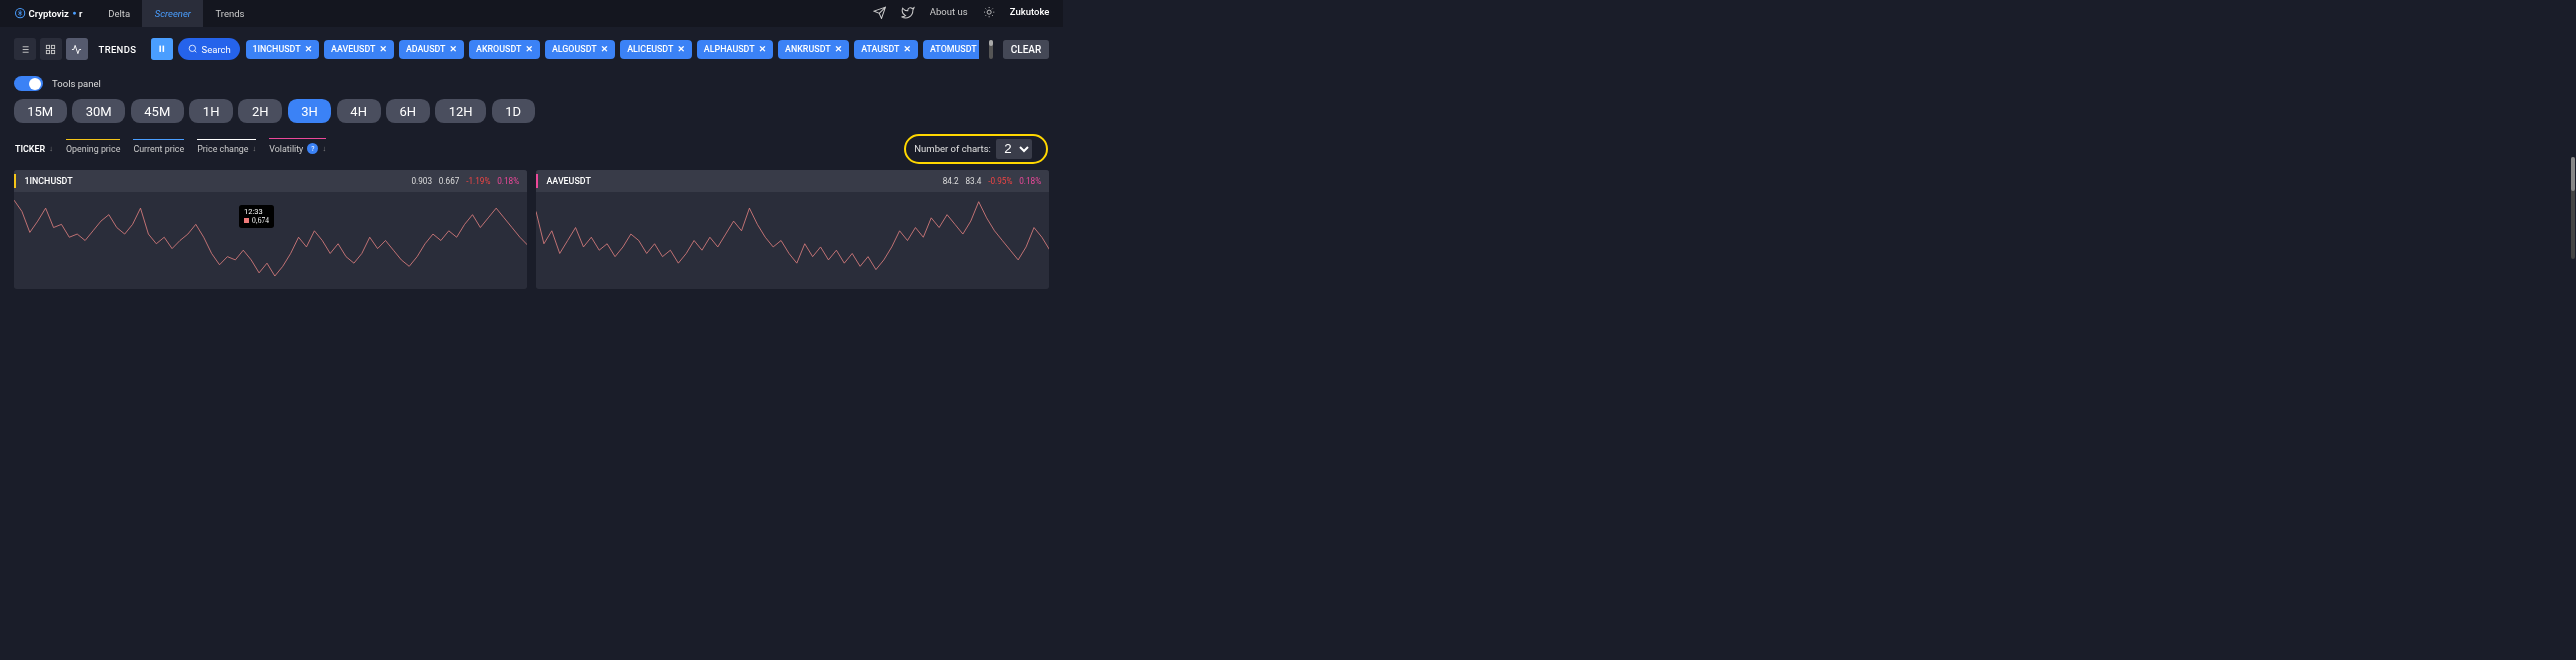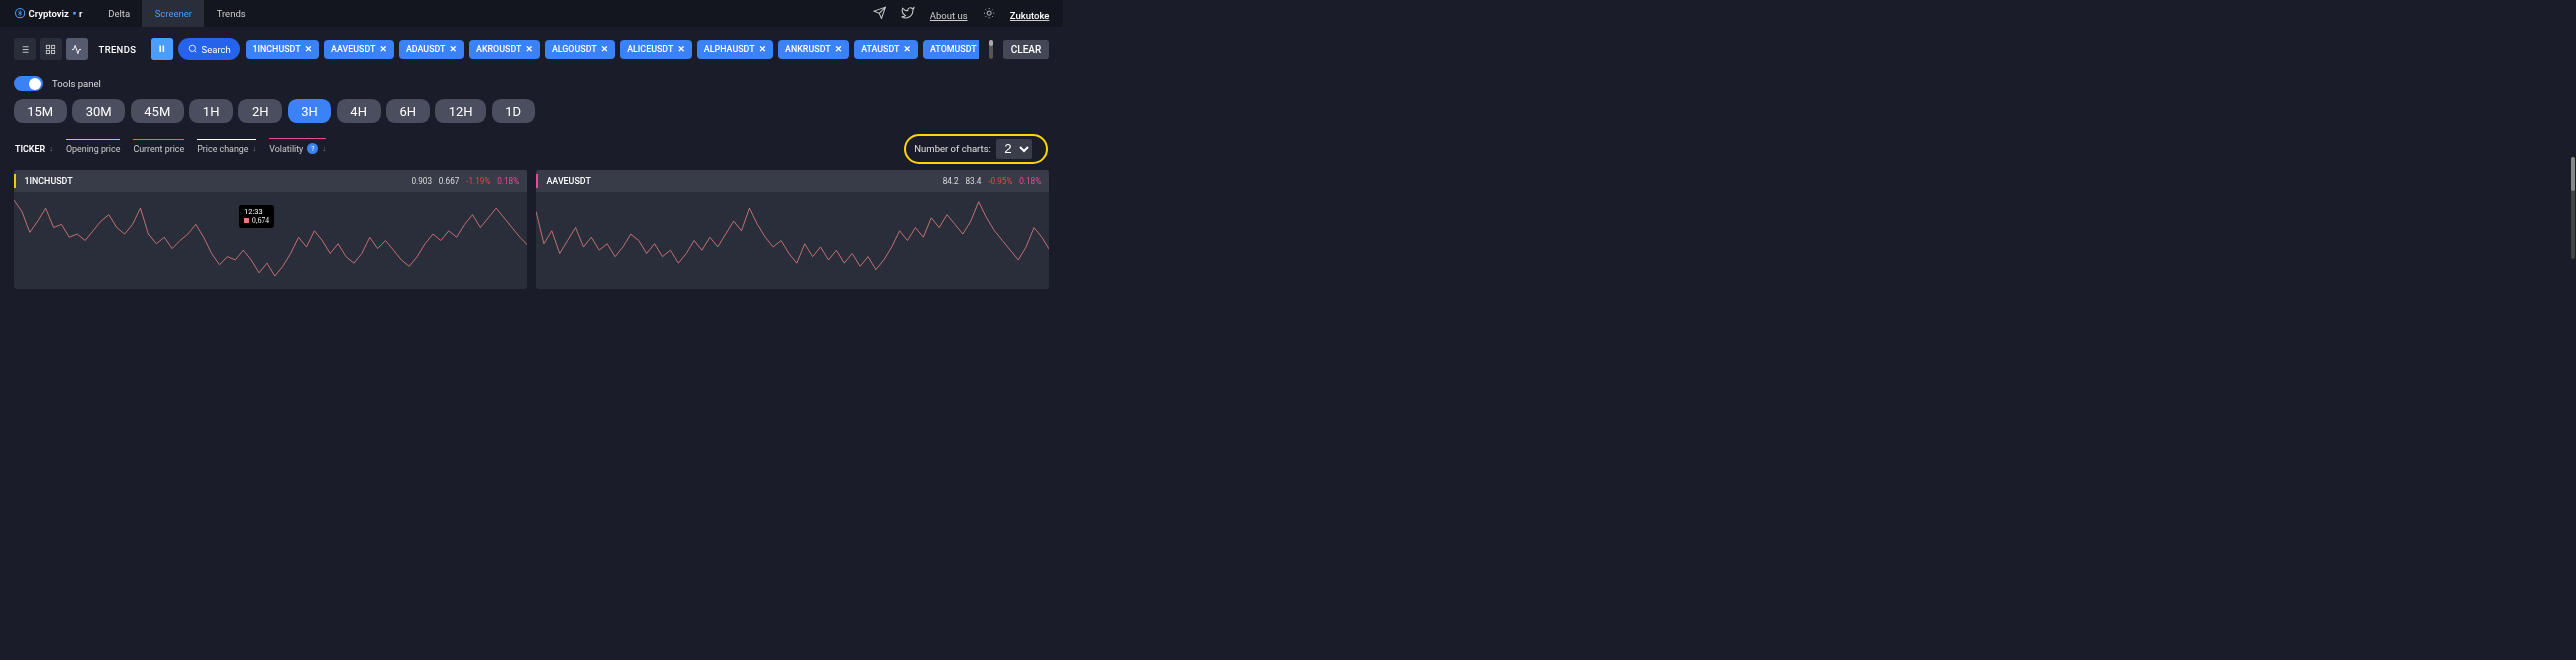--- a/index.html
+++ b/index.html
@@ -2,22 +2,22 @@
 <html style="font-size:11px"><head>
 <meta charset="utf-8">
 <style>
 * { margin:0; padding:0; box-sizing:border-box; }
 body { background:#1a1d29; color:#e0e0e0; font-family:-apple-system,BlinkMacSystemFont,'Segoe UI',Roboto,sans-serif; font-size:9.5px; width:1063px; overflow-x:hidden; }
 .topnav { display:flex; align-items:center; height:27px; padding:0 13.6px; background:#14161f; }
 .logo { display:flex; align-items:center; gap:2.7px; font-weight:600; color:#fff; margin-right:13.6px; }
 .logo-icon { width:12.3px; height:12.3px; display:inline-flex; }
 .nav-tabs { display:flex; gap:0; }
 .nav-tab { padding:0 12.3px; height:27px; display:flex; align-items:center; color:#ccc; cursor:pointer; }
-.nav-tab.active { background:#2a2d3a; color:#4a9eff; }
-.nav-right { margin-left:auto; display:flex; align-items:flex-end; gap:15px; color:#ccc;text-decoration:underline; }
+.nav-tab.active { background:#2a2d3a; color:#4a9eff;font-style:italic; }
+.nav-right { margin-left:auto; display:flex; align-items:flex-start; gap:15px; color:#ccc; }
 .nav-right > * { cursor:pointer; }
 
 .toolbar { display:flex; align-items:center; gap:5.4px; padding:11px 13.6px; background:#1a1d29; }
 .view-btns { display:flex; gap:4.1px; }
 .icon-btn { width:22px; height:22px; background:#2a2d3a; border-radius:2.7px; display:flex; align-items:center; justify-content:center; cursor:pointer; color:#ccc; }
 .icon-btn.active { background:#555a6e; color:#fff; }
 .trends-label { color:#fff; font-weight:500; letter-spacing:0.3px; margin:0 9.5px 0 5.4px; }
 .pause-btn { width:22px; height:22px; background:#4a9eff; border-radius:2.7px; display:flex; align-items:center; justify-content:center; cursor:pointer; }
 .search-btn { background:#2563eb; color:#fff; height:22px; padding:0 9.5px; border-radius:11px; display:flex; align-items:center; gap:4.1px; cursor:pointer; }
 .chips { display:flex; gap:5.4px; overflow:hidden; flex:1; }

